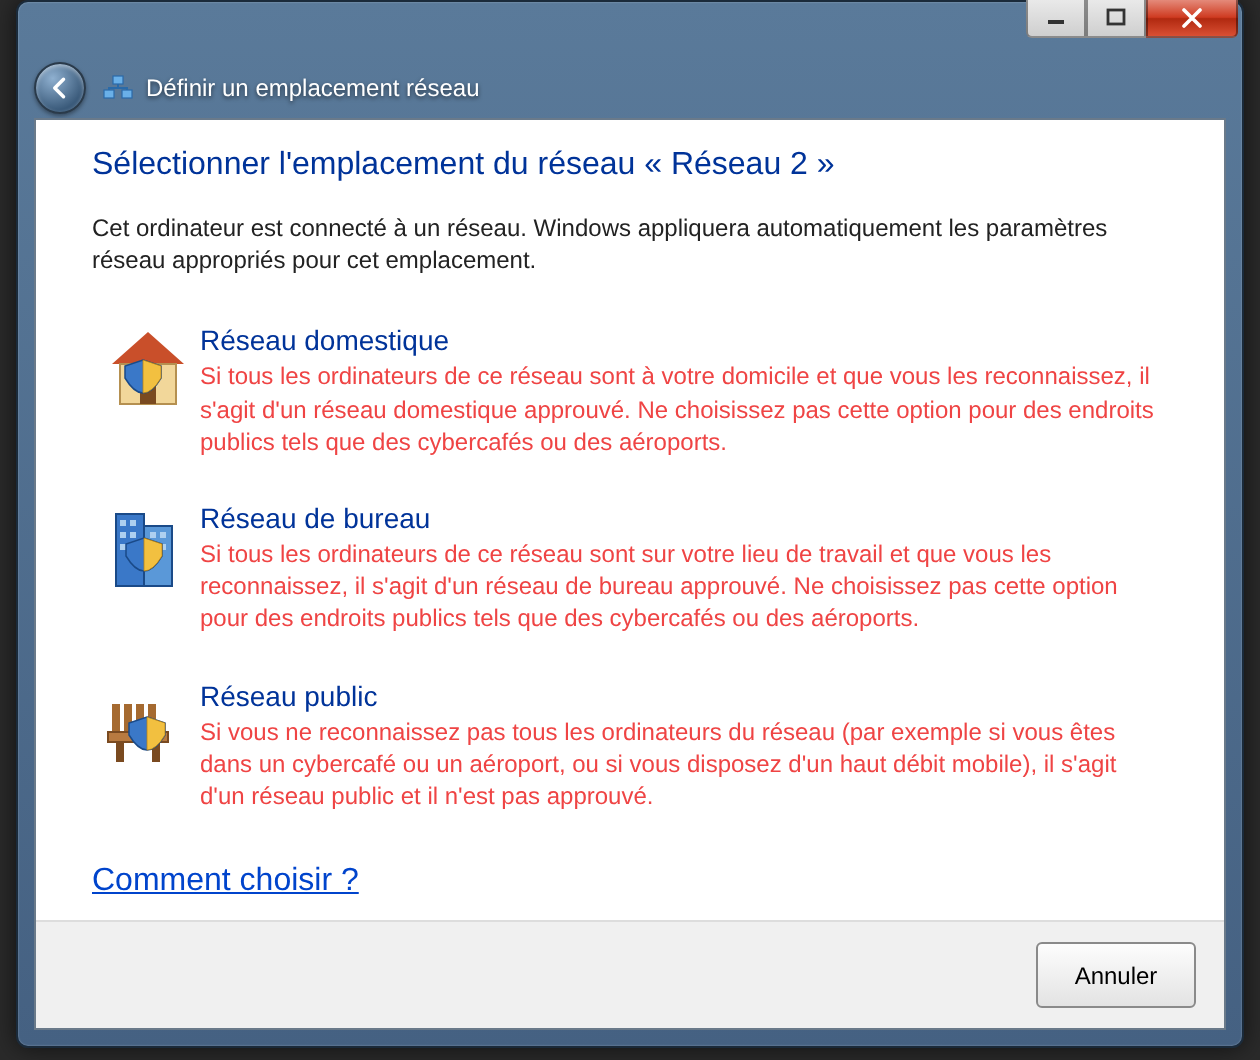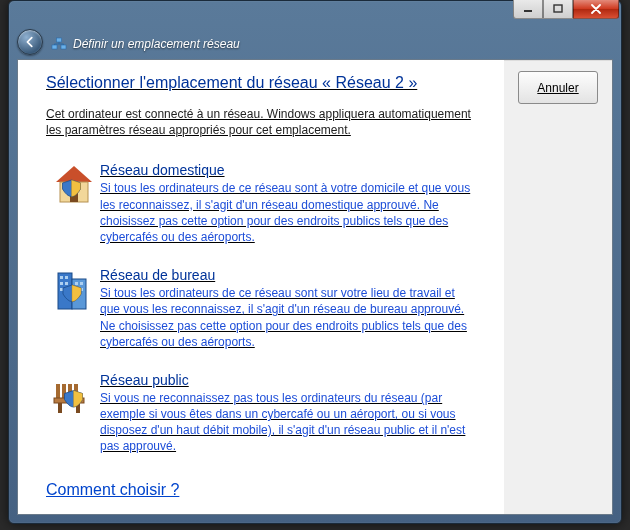--- a/index.html
+++ b/index.html
@@ -53,23 +53,23 @@
   .ctrl.close {
     width: 46px;
     background: linear-gradient(to bottom, #e48a7a 0%, #cf3b21 48%, #b12910 52%, #d94f33 100%);
     color: #fff;
     border-radius: 0 0 3px 0;
     font-weight: bold;
   }
   .navrow {
     height: 30px;
     display: flex;
+    align-items: center;
     padding-left: 8px;
     gap: 8px;
-    font-style: italic;
   }
   .back-btn {
     width: 26px;
     height: 26px;
     border-radius: 50%;
     background: radial-gradient(circle at 35% 30%, #8fb0d0, #3a5a7a 70%);
     border: 1px solid #2a3a4a;
     box-shadow: inset 0 1px 2px rgba(255,255,255,0.5), 0 1px 2px rgba(0,0,0,0.4);
     display: flex;
     align-items: center;
@@ -88,22 +88,21 @@
   .wiz-icon { display: inline-flex; }
   .content {
     position: absolute;
     left: 8px;
     right: 8px;
     top: 58px;
     bottom: 8px;
     background: #fff;
     border: 1px solid #6a7a8a;
     display: flex;
-    flex-direction: row;
-    text-decoration: underline;
+    flex-direction: column;
   }
   .body {
     padding: 14px 28px 8px 28px;
     flex: 1;
     overflow: auto;
   }
   h1.main {
     color: #003399;
     font-weight: normal;
     font-size: 16px;
@@ -129,21 +128,21 @@
     justify-content: center;
   }
   .opt .txt { flex: 1; }
   .opt-title {
     color: #003399;
     font-size: 14px;
     margin-bottom: 2px;
   }
   .opt-desc {
     font-size: 12px;
-    color: #1d4ed8;
+    color: #ef4444;
     line-height: 1.35;
   }
   .help-link {
     color: #0044cc;
     text-decoration: underline;
     font-size: 16px;
     display: inline-block;
     margin-top: 10px;
     margin-left: 0;
     cursor: pointer;

